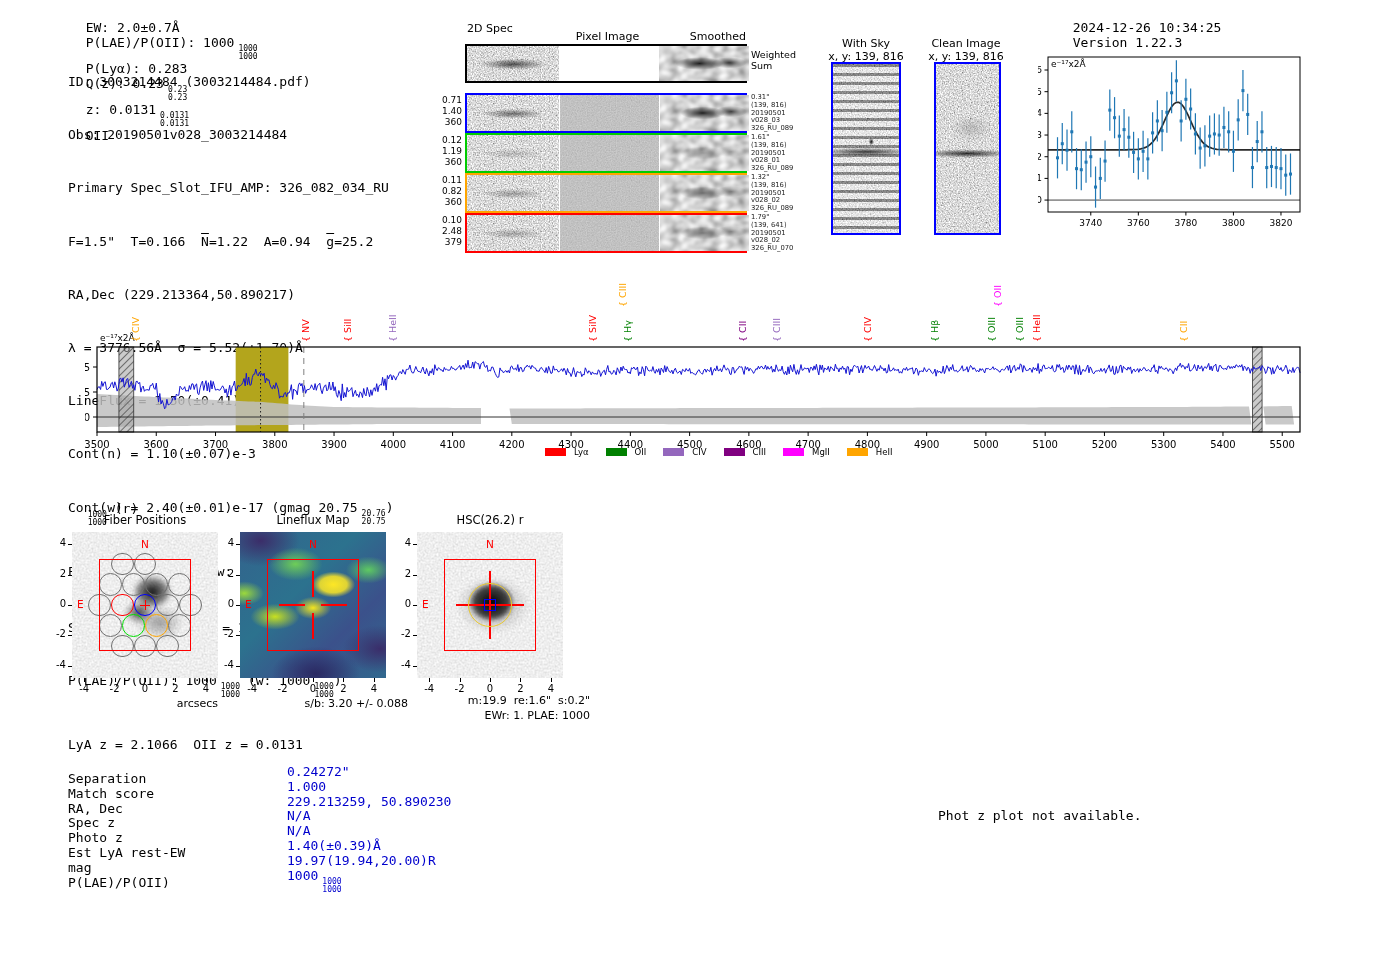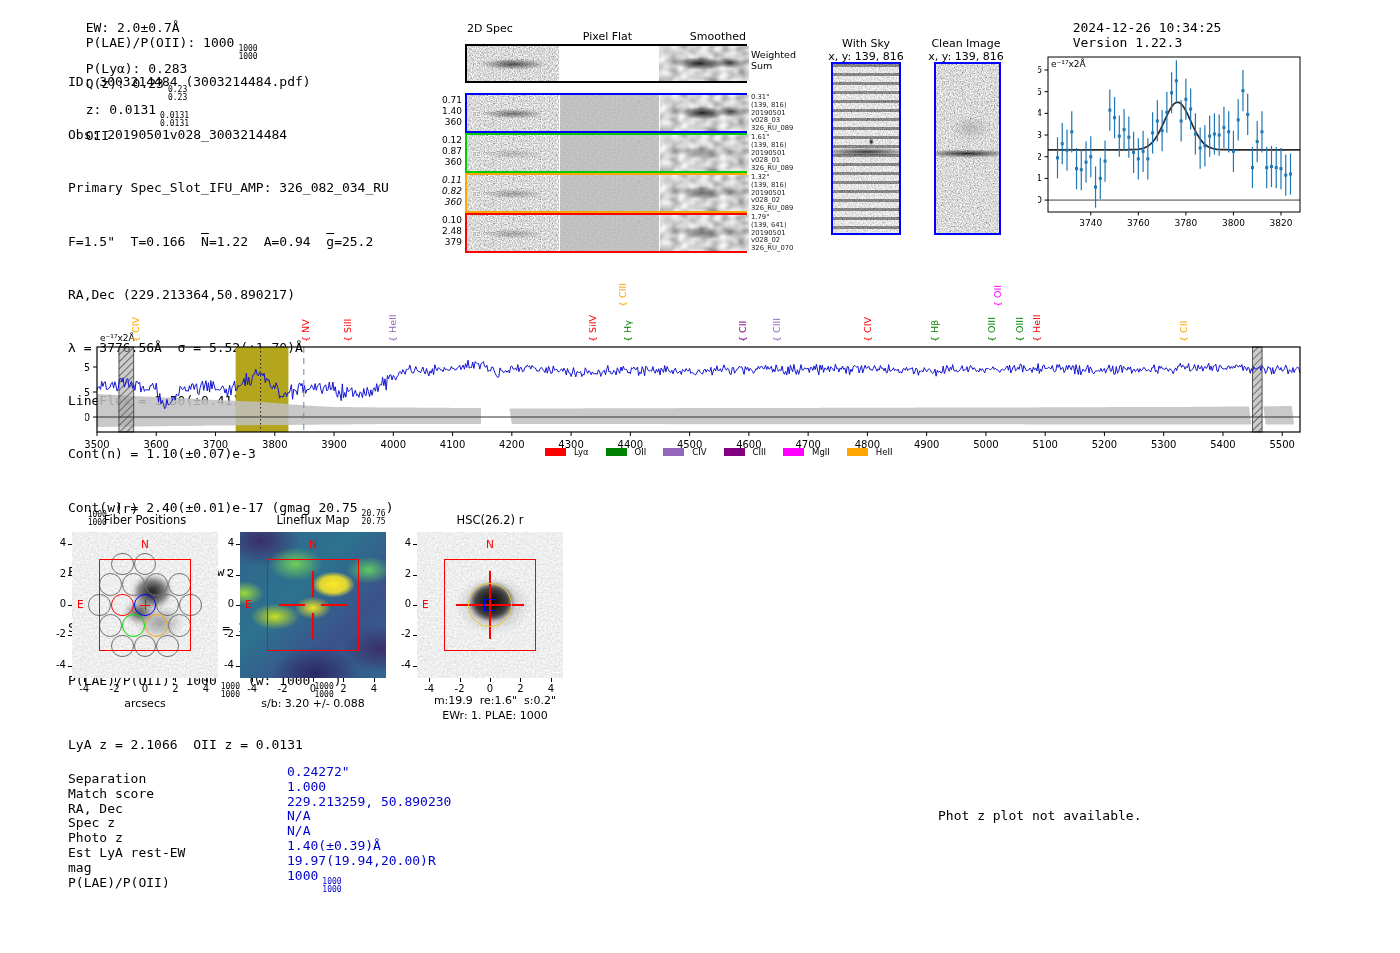--- a/index.html
+++ b/index.html
@@ -14,21 +14,21 @@
 .ov{text-decoration:overline}
 .infoline{font-size:13px;line-height:15.2px}
 .hdr{font-size:13px}
 .noisewrap{position:absolute;inset:0;overflow:hidden}
 svg.fillsvg{position:absolute;inset:0;width:100%;height:100%}
 .seg{position:absolute;top:0;bottom:0;overflow:hidden}
 .striprow{position:absolute;left:465px;width:282px;background:#fff}
 .leftlab{position:absolute;width:24px;text-align:right;font-size:9px;line-height:11px;font-family:"DejaVu Sans",sans-serif}
 .rightlab{position:absolute;left:751px;width:60px;font-size:6.8px;line-height:7.8px;color:#222;font-family:"DejaVu Sans",sans-serif;white-space:pre}
 .cuttitle{position:absolute;text-align:center;font-size:11.5px}
-.cutcap{position:absolute;text-align:center;font-size:11px;white-space:pre}
+.cutcap{position:absolute;text-align:right;font-size:11px;white-space:pre}
 .cut{position:absolute;background:#d9d9d9;overflow:visible}
 .cutinner{position:absolute;inset:0;overflow:hidden}
 .redbox{position:absolute;border:1.3px solid #ff0000}
 .nlabel{position:absolute;color:#ff0000;font-size:10.5px}
 .tick-x{position:absolute;width:20px;text-align:center;font-size:10px}
 .tick-y{position:absolute;width:22px;text-align:right;font-size:10px}
 .tickmark{position:absolute;background:#000}
 .fibercircle{position:absolute;border-radius:50%}
 .darkstreak{position:absolute}
 .legend-row{position:absolute;display:flex;gap:17px;align-items:center}
@@ -109,21 +109,21 @@
   <div class="infoline">LineFlux = 1.50(±0.41)e-16</div>
   <div class="infoline">Cont(n) = 1.10(±0.07)e-3</div>
   <div class="infoline"><span>Cont(w) = 2.40(±0.01)e-17 (gmag 20.75</span><span class="frac"><span>20.76</span><span>20.75</span></span><span>)</span></div>
   <div class="infoline">EWr = 4.30(±1.20) (w: 2.00(±0.54))Å</div>
   <div class="infoline"><span>S/N = 6.1(±0.6)  χ</span><span class="sup">2</span><span> = 1.5(±0.2)</span></div>
   <div class="infoline"><span>P(LAE)/P(OII): 1000</span><span class="frac"><span>1000</span><span>1000</span></span><span> (w: 1000</span><span class="frac"><span>1000</span><span>1000</span></span><span>)</span></div>
   <div class="infoline">LyA z = 2.1066  OII z = 0.0131</div>
 </div>
 
 <div class="abs sans" style="left:467px;top:22px;width:90px;text-align:left;font-size:11px">2D Spec</div>
-<div class="abs sans" style="left:560px;top:30px;width:95px;text-align:center;font-size:11px">Pixel Flat</div>
+<div class="abs sans" style="left:560px;top:30px;width:95px;text-align:center;font-size:11px">Pixel Image</div>
 <div class="abs sans" style="left:658px;top:30px;width:88px;text-align:right;font-size:11px">Smoothed</div>
 
 <div class="striprow" style="top:44px;height:39px;border:2.5px solid #000">
   <div class="seg" style="left:0;width:92px">
     <svg class="fillsvg" preserveAspectRatio="none">
         <rect width="100%" height="100%" filter="url(#nz-fine)"></rect>
       </svg>
     <div class="darkstreak" style="inset:0;background:radial-gradient(42px 7px at 50% 52%,rgba(0,0,0,.65),rgba(0,0,0,0) 80%)"></div>
   </div>
   <div class="seg" style="left:92px;width:100px;background:#fff"></div>
@@ -179,21 +179,21 @@
       </div>
       <div style="position: absolute; left: 193px; top: 0px; bottom: 0px; width: 89px; overflow: hidden;">
         <svg class="fillsvg" preserveAspectRatio="none">
           <rect width="100%" height="100%" filter="url(#nz-smooth)"></rect>
         </svg>
         <div style="position: absolute; inset: 0px; background: radial-gradient(28px 8px at 48% 50%, rgba(0, 0, 0, 0.3), rgba(0, 0, 0, 0) 80%), radial-gradient(20px 7px at 80% 46%, rgba(0, 0, 0, 0.24), rgba(0, 0, 0, 0) 80%);"></div>
       </div>
     </div>
     <div class="leftlab" style="position: absolute; left: 438px; top: 135px;">
       <div>0.12</div>
-      <div>0.87</div>
+      <div>1.19</div>
       <div>360</div>
     </div>
     <div class="rightlab" style="position: absolute; top: 134px;"><div>1.61"</div><div>(139, 816)</div><div>20190501</div><div>v028_01</div><div>326_RU_089</div></div>
     <div style="position: absolute; left: 465px; top: 173px; width: 282px; height: 40px; border: 2.5px solid rgb(255, 165, 0); background: rgb(255, 255, 255);">
       <div style="position: absolute; left: 0px; top: 0px; bottom: 0px; width: 92px; overflow: hidden;">
         <svg class="fillsvg" preserveAspectRatio="none">
           <rect width="100%" height="100%" filter="url(#nz-fine)"></rect>
         </svg>
         <div style="position: absolute; inset: 0px; background: radial-gradient(40px 6px at 50% 52%, rgba(0, 0, 0, 0.3), rgba(0, 0, 0, 0) 80%);"></div>
       </div>
@@ -202,21 +202,21 @@
           <rect width="100%" height="100%" filter="url(#nz-flat)"></rect>
         </svg>
       </div>
       <div style="position: absolute; left: 193px; top: 0px; bottom: 0px; width: 89px; overflow: hidden;">
         <svg class="fillsvg" preserveAspectRatio="none">
           <rect width="100%" height="100%" filter="url(#nz-smooth)"></rect>
         </svg>
         <div style="position: absolute; inset: 0px; background: radial-gradient(28px 8px at 48% 50%, rgba(0, 0, 0, 0.5), rgba(0, 0, 0, 0) 80%), radial-gradient(20px 7px at 80% 46%, rgba(0, 0, 0, 0.4), rgba(0, 0, 0, 0) 80%);"></div>
       </div>
     </div>
-    <div class="leftlab" style="position: absolute; left: 438px; top: 175px; font-style: italic;">
+    <div class="leftlab" style="position: absolute; left: 438px; top: 175px;">
       <div>0.11</div>
       <div>0.82</div>
       <div>360</div>
     </div>
     <div class="rightlab" style="position: absolute; top: 174px;"><div>1.32"</div><div>(139, 816)</div><div>20190501</div><div>v028_02</div><div>326_RU_089</div></div>
     <div style="position: absolute; left: 465px; top: 213px; width: 282px; height: 40px; border: 2.5px solid rgb(255, 0, 0); background: rgb(255, 255, 255);">
       <div style="position: absolute; left: 0px; top: 0px; bottom: 0px; width: 92px; overflow: hidden;">
         <svg class="fillsvg" preserveAspectRatio="none">
           <rect width="100%" height="100%" filter="url(#nz-fine)"></rect>
         </svg>

